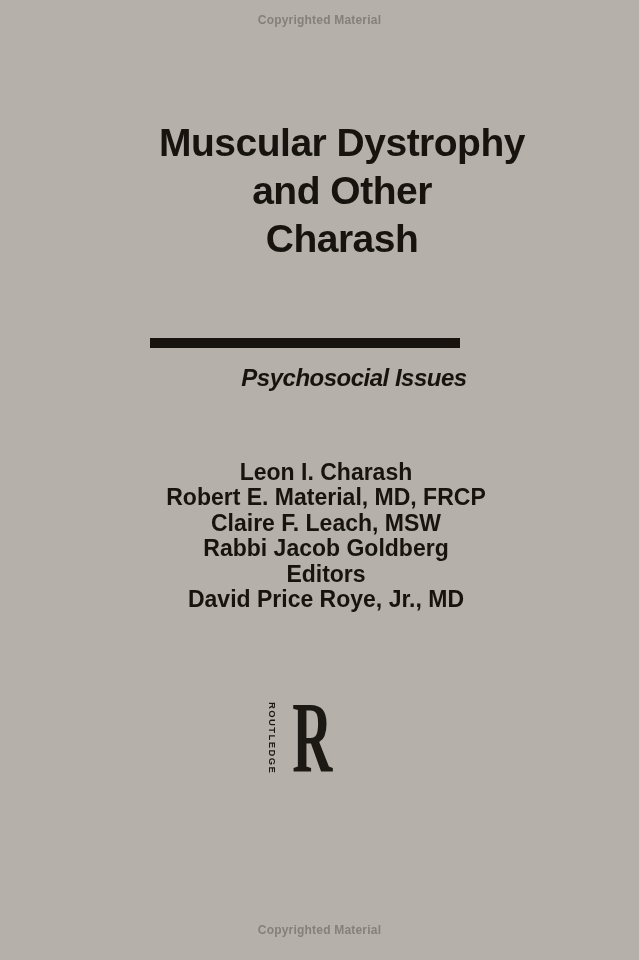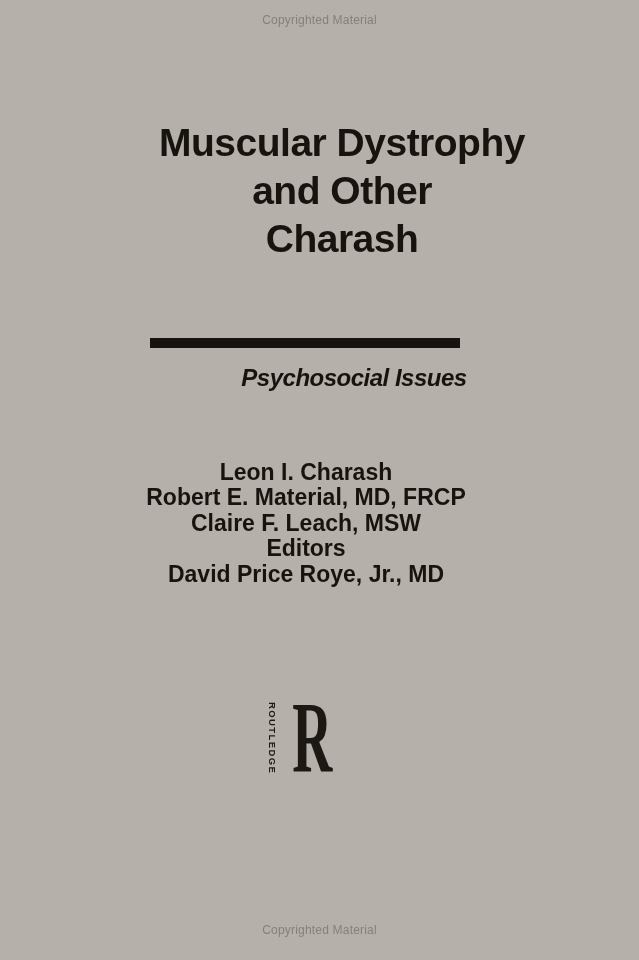--- a/index.html
+++ b/index.html
@@ -18,21 +18,21 @@
     width: 639px;
     height: 960px;
     background: #b5b1aa;
   }
   .copyright {
     position: absolute;
     left: 0;
     width: 639px;
     text-align: center;
     font-size: 12px;
-    font-weight: normal;
+    font-weight: bold;
     letter-spacing: 0.2px;
     color: #84807a;
   }
   .copyright.top { top: 13px; }
   .copyright.bottom { top: 923px; }
 
   .title {
     position: absolute;
     left: 0;
     top: 119px;
@@ -70,20 +70,21 @@
   .editors {
     position: absolute;
     left: 0;
     top: 460px;
     width: 612px;
     text-align: center;
     font-size: 23px;
     line-height: 25.4px;
     font-weight: bold;
     color: #17140f;
+    padding-left: 20px;
   }
   .logo {
     position: absolute;
     left: 0;
     top: 699px;
     width: 618px;
     display: flex;
     justify-content: center;
     align-items: center;
   }
@@ -124,20 +125,21 @@
   </div>
 
   <div class="rule"></div>
 
   <div class="subtitle">Psychosocial Issues</div>
 
   <div class="editors">
     <div>Leon I. Charash</div>
     <div>Robert E. Material, MD, FRCP</div>
     <div>Claire F. Leach, MSW</div>
+    <div>Rabbi Jacob Goldberg</div>
     <div>Editors</div>
     <div>David Price Roye, Jr., MD</div>
   </div>
 
   <div class="logo">
     <div class="logo-inner">
       <span class="logo-text">ROUTLEDGE</span>
       <span class="logo-r">R</span>
     </div>
   </div>

